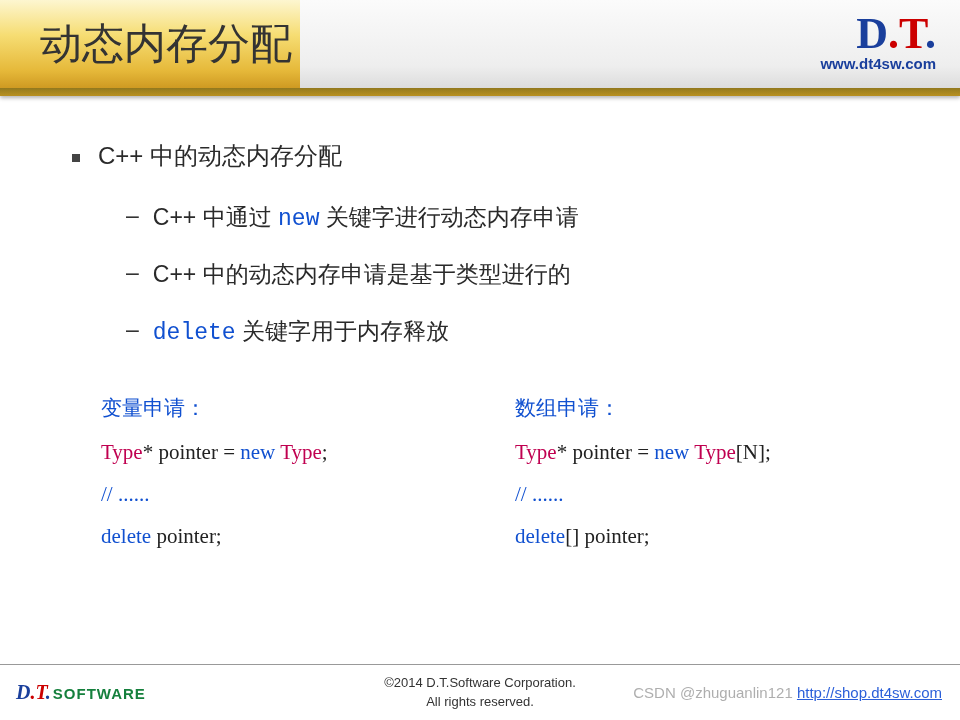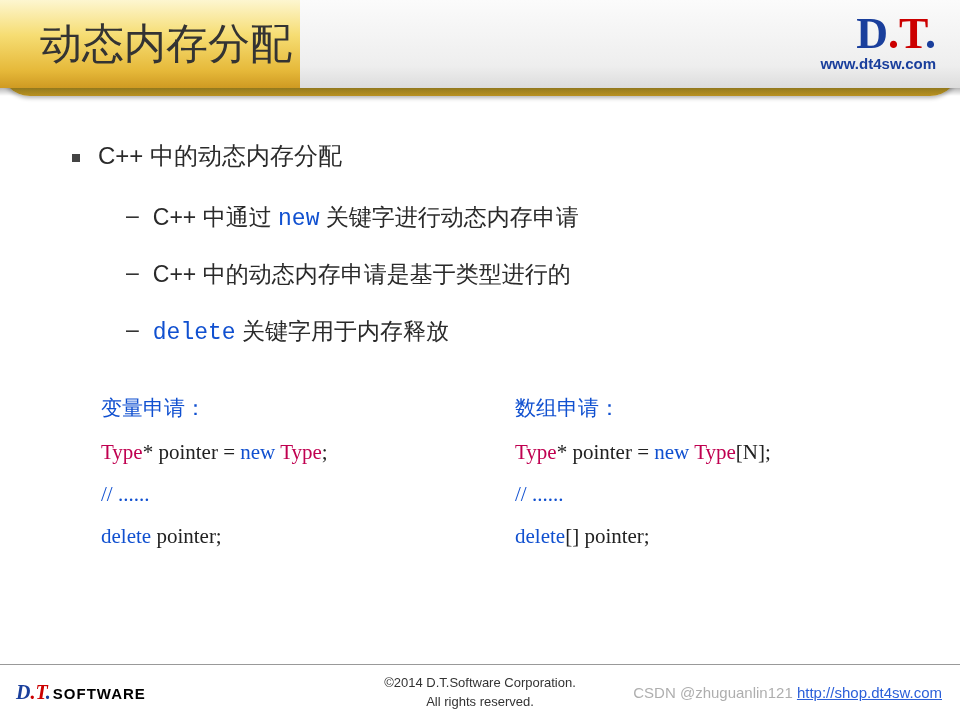--- a/index.html
+++ b/index.html
@@ -9,21 +9,20 @@
       background: #fff;
       font-family: "Microsoft YaHei", "Segoe UI", Arial, sans-serif;
       position: relative;
       overflow: hidden;
     }
     .header {
       height: 96px;
       background: linear-gradient(to bottom, #fdfdfb 0%, #f0e8b8 30%, #e8d068 65%, #d8b830 85%, #b89020 100%);
       box-shadow: 0 2px 4px rgba(0,0,0,0.3);
       position: relative;
-      border-radius: 30px;
     }
     .header .shadow {
       position: absolute;
       left: 0; right: 0; bottom: 0; height: 8px;
       background: linear-gradient(to bottom, rgba(0,0,0,0.28), rgba(0,0,0,0));
     }
     .header-wrap {
       position: relative;
       height: 88px;
       background: linear-gradient(to bottom, #fbfbfb 0%, #eeeeee 75%, #dcdcdc 100%);
@@ -126,21 +125,21 @@
       margin-left: 16px;
       font-style: italic;
       font-family: Georgia, serif;
       font-weight: bold;
       font-size: 20px;
     }
     .footer .flogo .d { color: #1a3f9c; }
     .footer .flogo .dot1 { color: #c00; font-size: 20px;}
     .footer .flogo .t { color: #c00; }
     .footer .flogo .dot2 { color: #1a3f9c; }
-    .footer .flogo .sw { color: #000000; font-size: 15px; font-style: normal; letter-spacing: 1px; margin-left: 2px; font-family: Arial; font-weight: bold;}
+    .footer .flogo .sw { color: #15803d; font-size: 15px; font-style: normal; letter-spacing: 1px; margin-left: 2px; font-family: Arial; font-weight: bold;}
     .footer .center {
       position: absolute;
       left: 50%;
       transform: translateX(-50%);
       text-align: center;
       color: #333;
       line-height: 1.4;
     }
     .footer .right {
       position: absolute;

